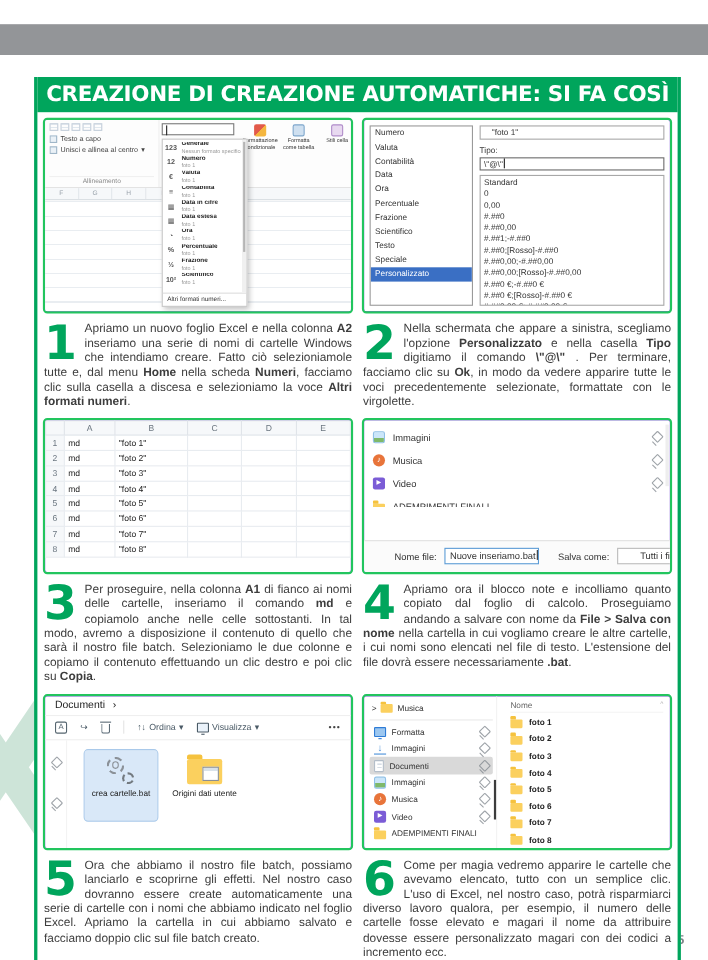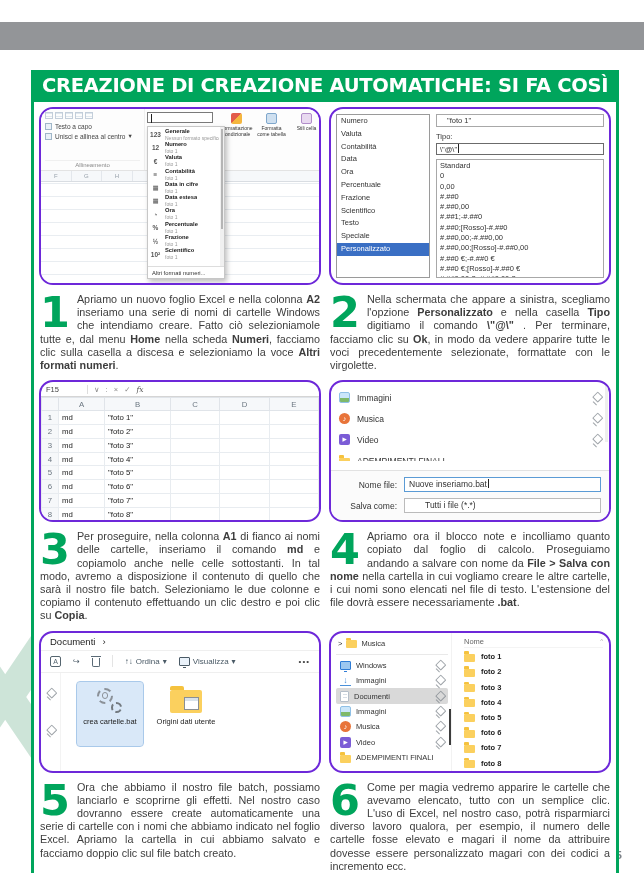--- a/index.html
+++ b/index.html
@@ -8,21 +8,21 @@
         font-family:"Liberation Sans","DejaVu Sans",sans-serif;color:#3c3c3c}
   .topbar{position:absolute;top:22px;left:0;width:100%;height:28px;background:#939598}
   .watermark{position:absolute;left:-66px;top:610px;font-size:185px;font-weight:800;line-height:1;
              color:#cde4d8;font-family:"DejaVu Sans",sans-serif;z-index:0}
   .frame{position:absolute;left:31px;top:70px;width:588px;z-index:1;background:#fff;
          border-left:3px solid #00a55c;border-right:3px solid #00a55c;border-bottom:3px solid #00a55c}
   .banner{background:#00a55c;color:#fff;font-family:"DejaVu Sans",sans-serif;font-weight:800;
           font-size:19.5px;letter-spacing:-.3px;padding:4px 8px 5px;white-space:nowrap;overflow:hidden}
   .grid2{display:grid;grid-template-columns:1fr 1fr;column-gap:8px;padding:5px 5px 2px}
   .cell{display:flex;flex-direction:column;min-width:0}
-  .panel{position:relative;border:2px solid #6d28d9;border-radius:14px;background:#6d28d9;overflow:hidden;margin-bottom:5px}
+  .panel{position:relative;border:2px solid #22c55e;border-radius:4px;background:#6d28d9;overflow:hidden;margin-bottom:5px}
   .h1{height:178px}.h2{height:142px}.h3{height:142px}
   .step{margin:3px 1px 8px;font-size:10.8px;line-height:13.2px;text-align:justify;color:#3d3d3d}
   .step .num{float:left;font-family:"DejaVu Sans",sans-serif;font-size:43px;line-height:33px;
              font-weight:800;color:#00a55c;margin:3px 7px 0 0}
   .b{font-weight:700}
   .pagenum{position:absolute;right:22px;bottom:12px;font-size:11.5px;font-weight:700;color:#7d8288}
   .caret{display:inline-block;width:1px;height:9px;background:#222;vertical-align:-1px;margin-left:1px}
 
   
   .pin{position:relative;width:9px;min-width:9px;height:9px;opacity:.75}
@@ -108,21 +108,21 @@
   .s3 td.rn{background:#f6f8fa;color:#6b7680;text-align:center;padding:0}
   .s3 .w-rn{width:17px}.s3 .w-a{width:46px}.s3 .w-b{width:66px}
 
   
   .s4{position:absolute;inset:0;background:#fff;display:flex;flex-direction:column;font-size:8.5px;color:#333}
   .s4-list{flex:1;padding:5px 8px 0 8px;overflow:hidden;position:relative}
   .s4-row{display:flex;align-items:center;height:21px;gap:7px}
   .s4-row .lbl{flex:1;white-space:nowrap;overflow:hidden}
   .s4-cut{height:11px;overflow:hidden}
   .s4-sb{position:absolute;right:1px;top:4px;width:3px;height:56px;background:#eee}
-  .s4-form{border-top:1px solid #e2e2e2;background:#fbfbfb;padding:6px 8px 7px;display:flex;flex-direction:column;gap:6px}
+  .s4-form{border-top:1px solid #e2e2e2;background:#fbfbfb;padding:6px 8px 7px;display:flex;flex-direction:row;gap:6px}
   .s4-frow{display:flex;align-items:center;gap:7px}
   .s4-frow label{width:58px;text-align:right}
   .s4-input{flex:1;border:1px solid #5b9bd5;height:15px;line-height:13px;padding-left:4px;background:#fff;white-space:nowrap;overflow:hidden}
   .s4-select{flex:1;border:1px solid #bbb;height:15px;line-height:13px;padding-left:20px;background:#fff;white-space:nowrap;overflow:hidden}
 
   
   .s5{position:absolute;inset:0;background:#fff;display:flex;flex-direction:column;font-size:8.5px;color:#333}
   .s5-bread{height:18px;display:flex;align-items:center;gap:7px;padding-left:9px;border-bottom:1px solid #efefef;font-size:9.5px;color:#222}
   .s5-tools{height:22px;display:flex;align-items:center;gap:12px;padding:0 9px;border-bottom:1px solid #efefef;color:#4a5a66;font-size:8px}
   .s5-tools .grp{display:flex;align-items:center;gap:3px}
@@ -358,24 +358,20 @@
           </div>
         </div>
         <div class="step">
           <span class="num">2</span><span><span>Nella schermata che appare a sinistra, scegliamo l'opzione </span><span class="b">Personalizzato</span><span> e nella casella </span><span class="b">Tipo</span><span> digitiamo il comando </span><span class="b">\"@\"</span><span> . Per terminare, facciamo clic su </span><span class="b">Ok</span><span>, in modo da vedere apparire tutte le voci precedentemente selezionate, formattate con le virgolette.</span></span>
         </div>
       </section>
 
       <section class="cell">
         <div class="panel h2">
           <div class="s3">
-            <div class="s3-fx">
-              <span class="s3-name">F15</span>
-              <span class="s3-icons"><span>∨ : × ✓</span> <em>fx</em></span>
-            </div>
             <table>
               <colgroup>
                   <col class="w-rn">
                   <col class="w-a">
                   <col class="w-b">
                   <col>
                   <col>
                   <col>
                 </colgroup>
               <thead>
@@ -570,21 +566,21 @@
           <div class="s6">
             <div class="s6-side">
               <div class="s6-top">
                 <span>&gt;</span>
                 <span class="fold"></span>
                 <span class="lbl">Musica</span>
               </div>
               <div class="s6-div"></div>
               <div class="s6-row">
                 <span class="ic ic-desk"></span>
-                <span class="lbl">Windows</span>
+                <span class="lbl">Formatta</span>
                 <span class="pin"></span>
               </div>
               <div class="s6-row">
                 <span class="ic ic-dl">↓</span>
                 <span class="lbl">Immagini</span>
                 <span class="pin"></span>
               </div>
               <div class="s6-row sel">
                 <span class="ic ic-doc"></span>
                 <span class="lbl">Documenti</span>

